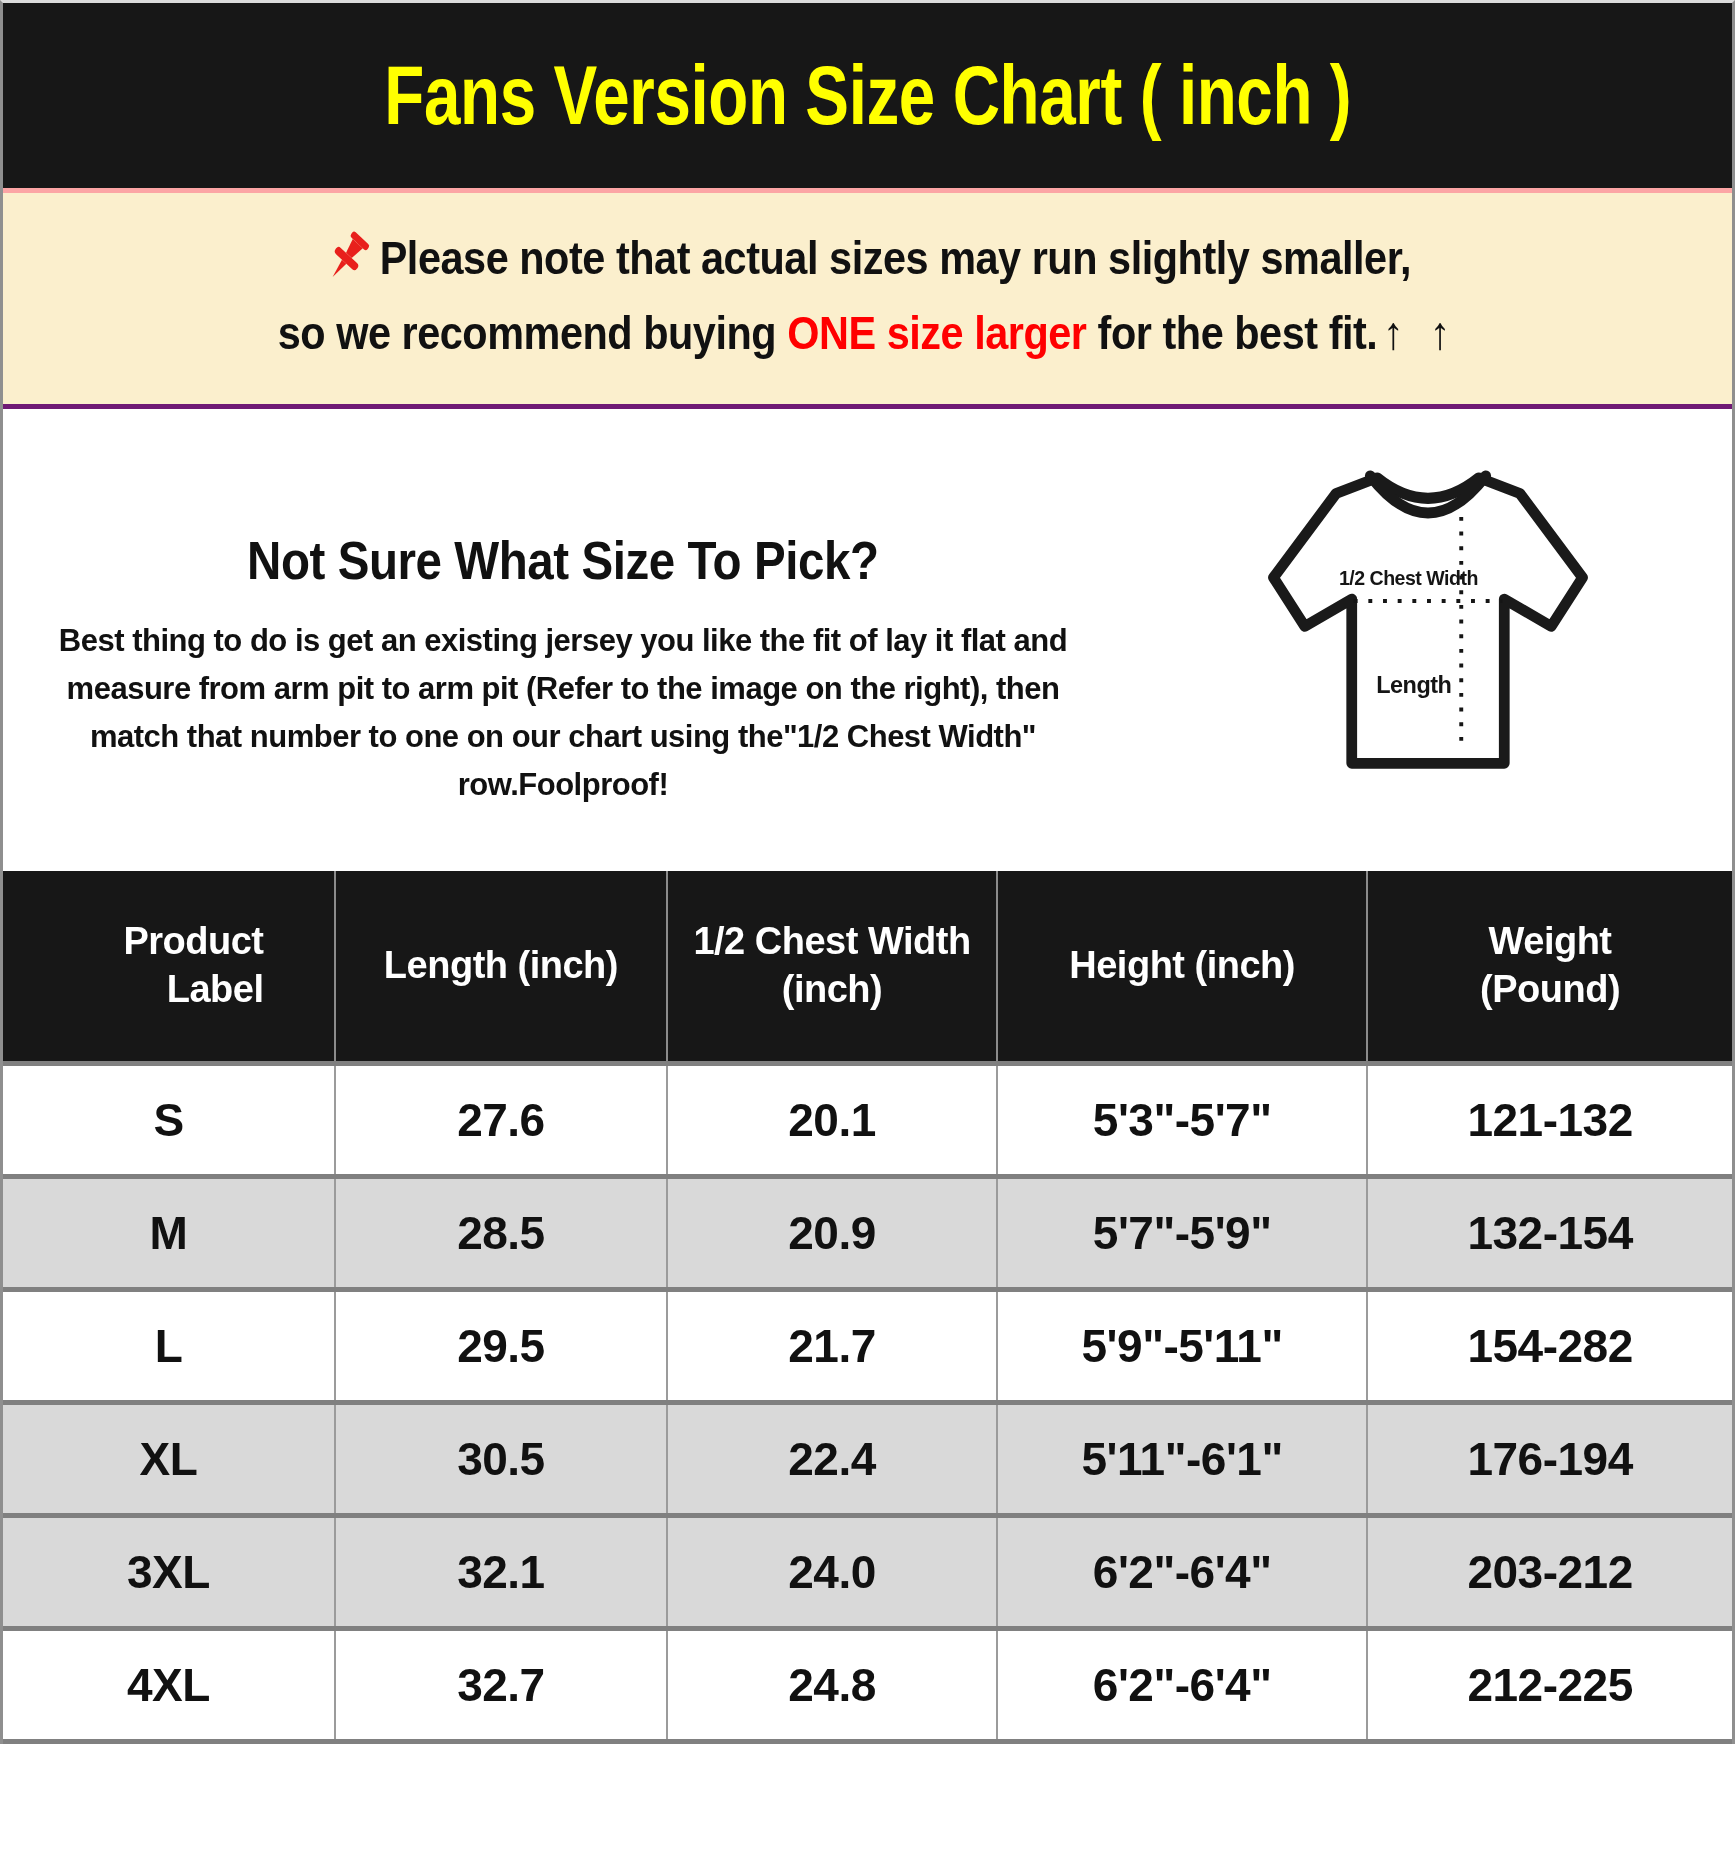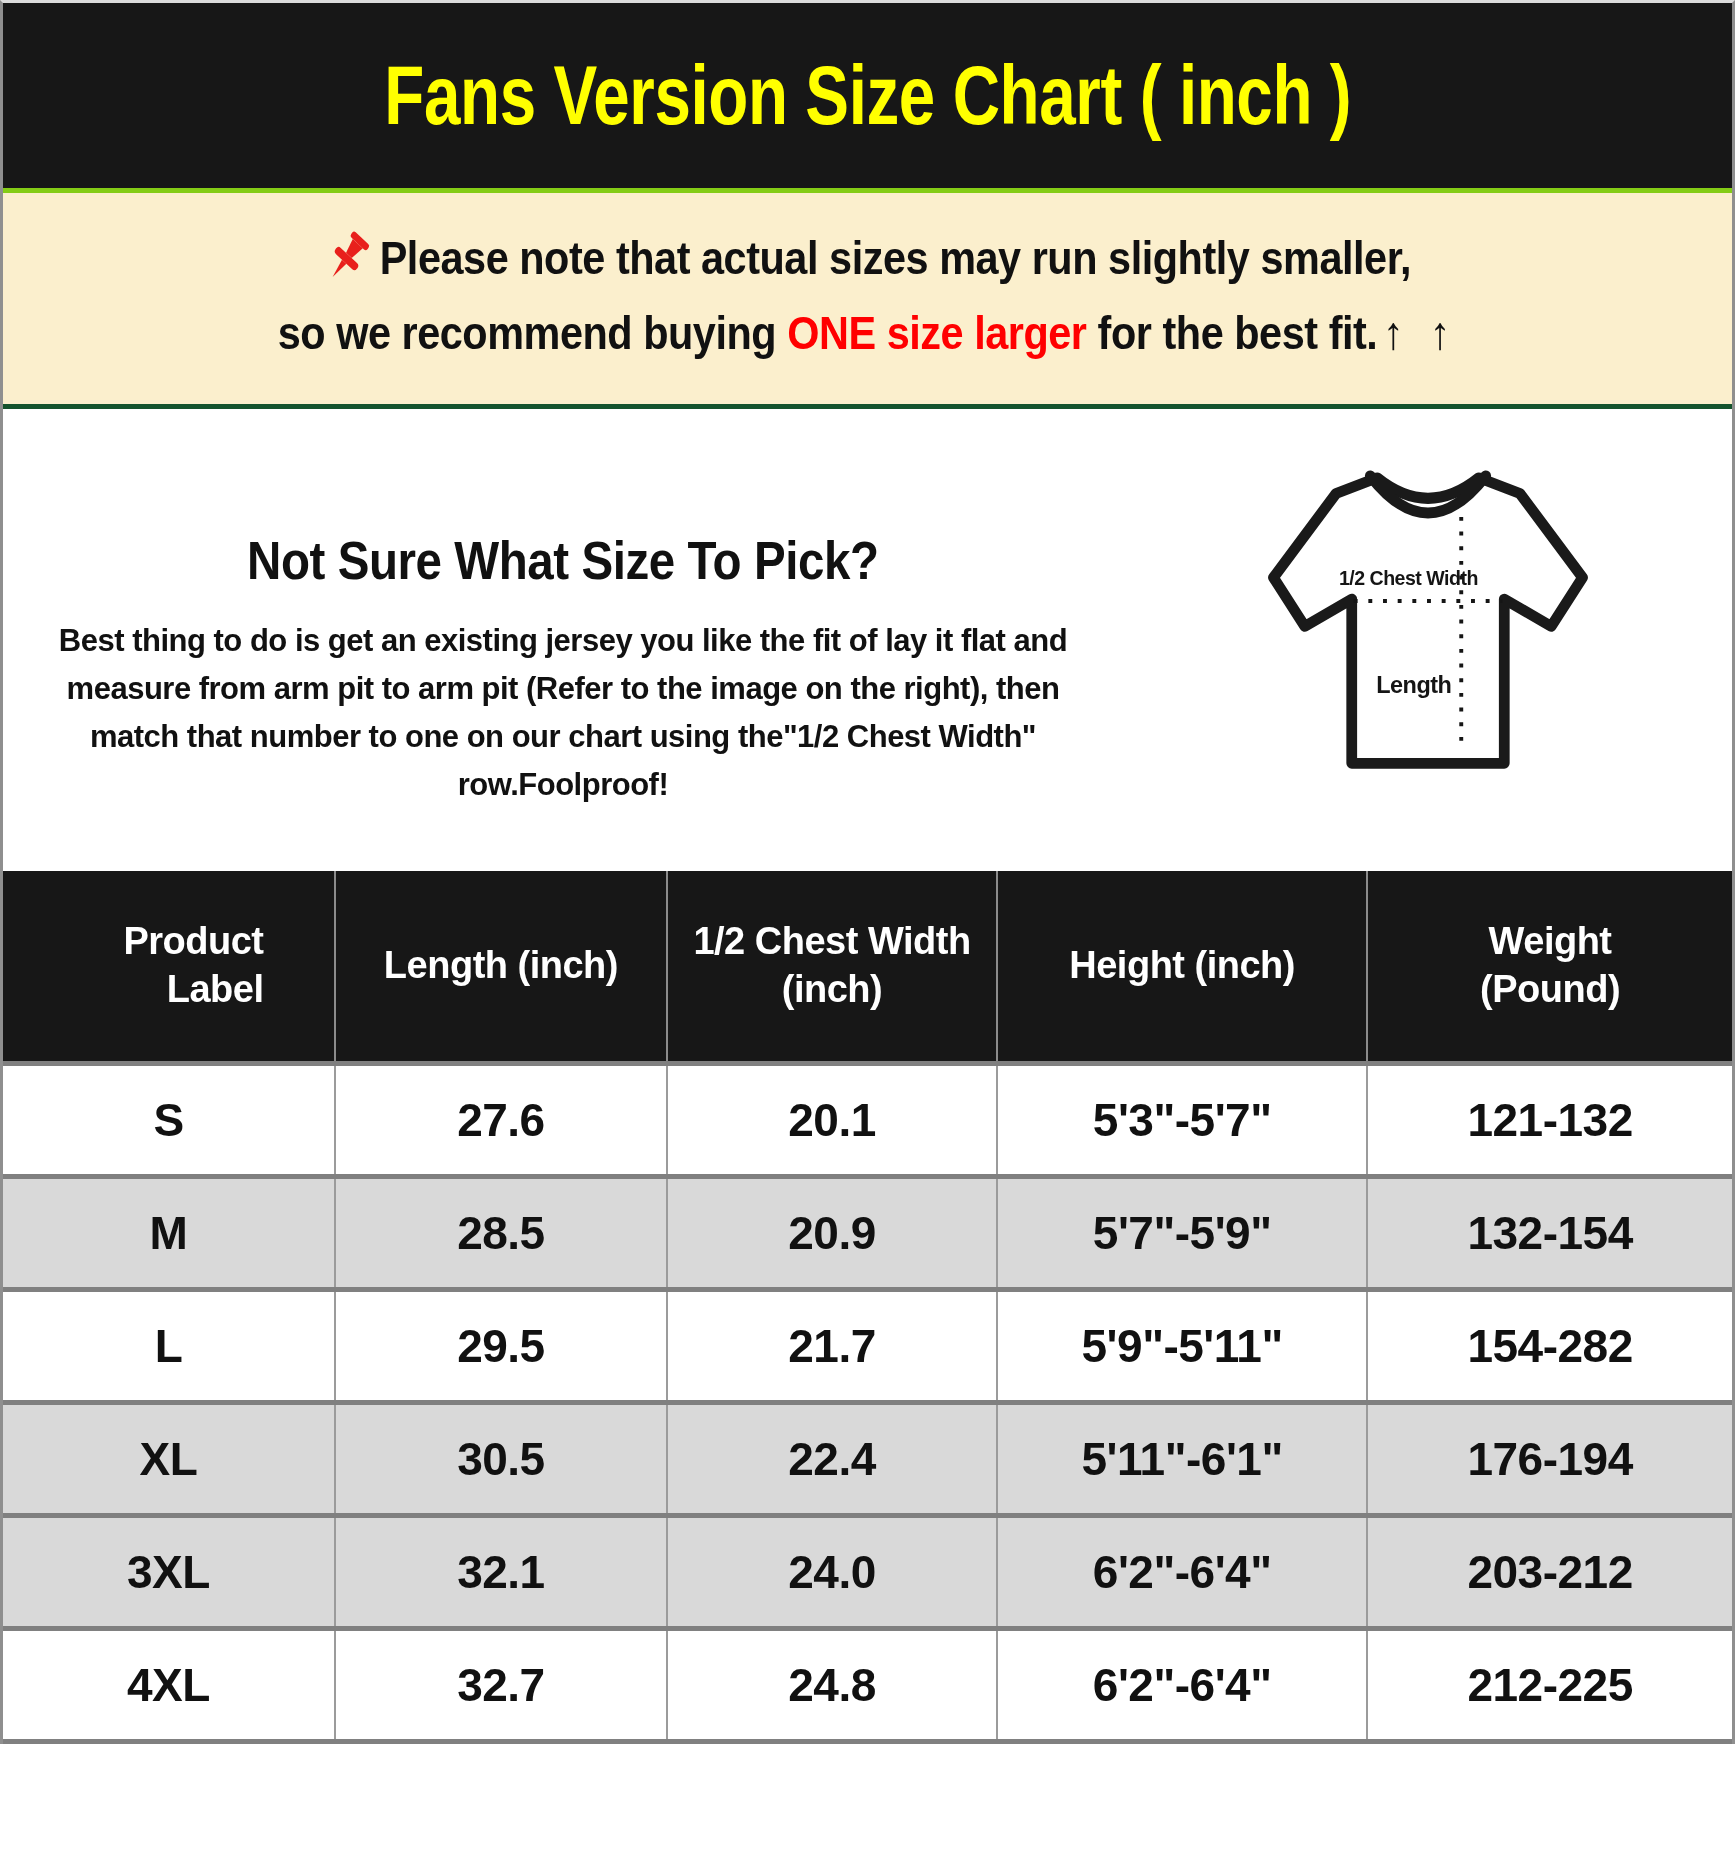--- a/index.html
+++ b/index.html
@@ -13,35 +13,35 @@
     border-left:3px solid #8f8f8f;
     border-right:3px solid #8f8f8f;
     border-top:3px solid #dcdcdc;
   }
 
   
   .title-bar {
     height:190px;
     background:#171717;
     display:flex; align-items:center; justify-content:center;
-    border-bottom:5px solid #84cc16;
+    border-bottom:5px solid #fca5a5;
   }
   .title-bar .big-title {
     color:#ffff00;
     font-size:84px;
     white-space:nowrap;
     display:inline-block;
     transform:scaleX(0.78);
     transform-origin:50% 50%;
   }
 
   
   .notice {
     background:#fbefcd;
-    border-bottom:5px solid #14532d;
+    border-bottom:5px solid #701a75;
     padding:28px 0 34px 0;
     text-align:center;
     font-size:46px;
     line-height:1.62;
   }
   .notice-line { display:block; white-space:nowrap; transform:scaleX(0.9); transform-origin:50% 50%; }
   .notice .hl { color:#ff0000; }
   .pin { width:58px; height:62px; vertical-align:-14px; margin-right:4px; }
   .arrows { font-weight:900; letter-spacing:8px; margin-left:6px; }
 

